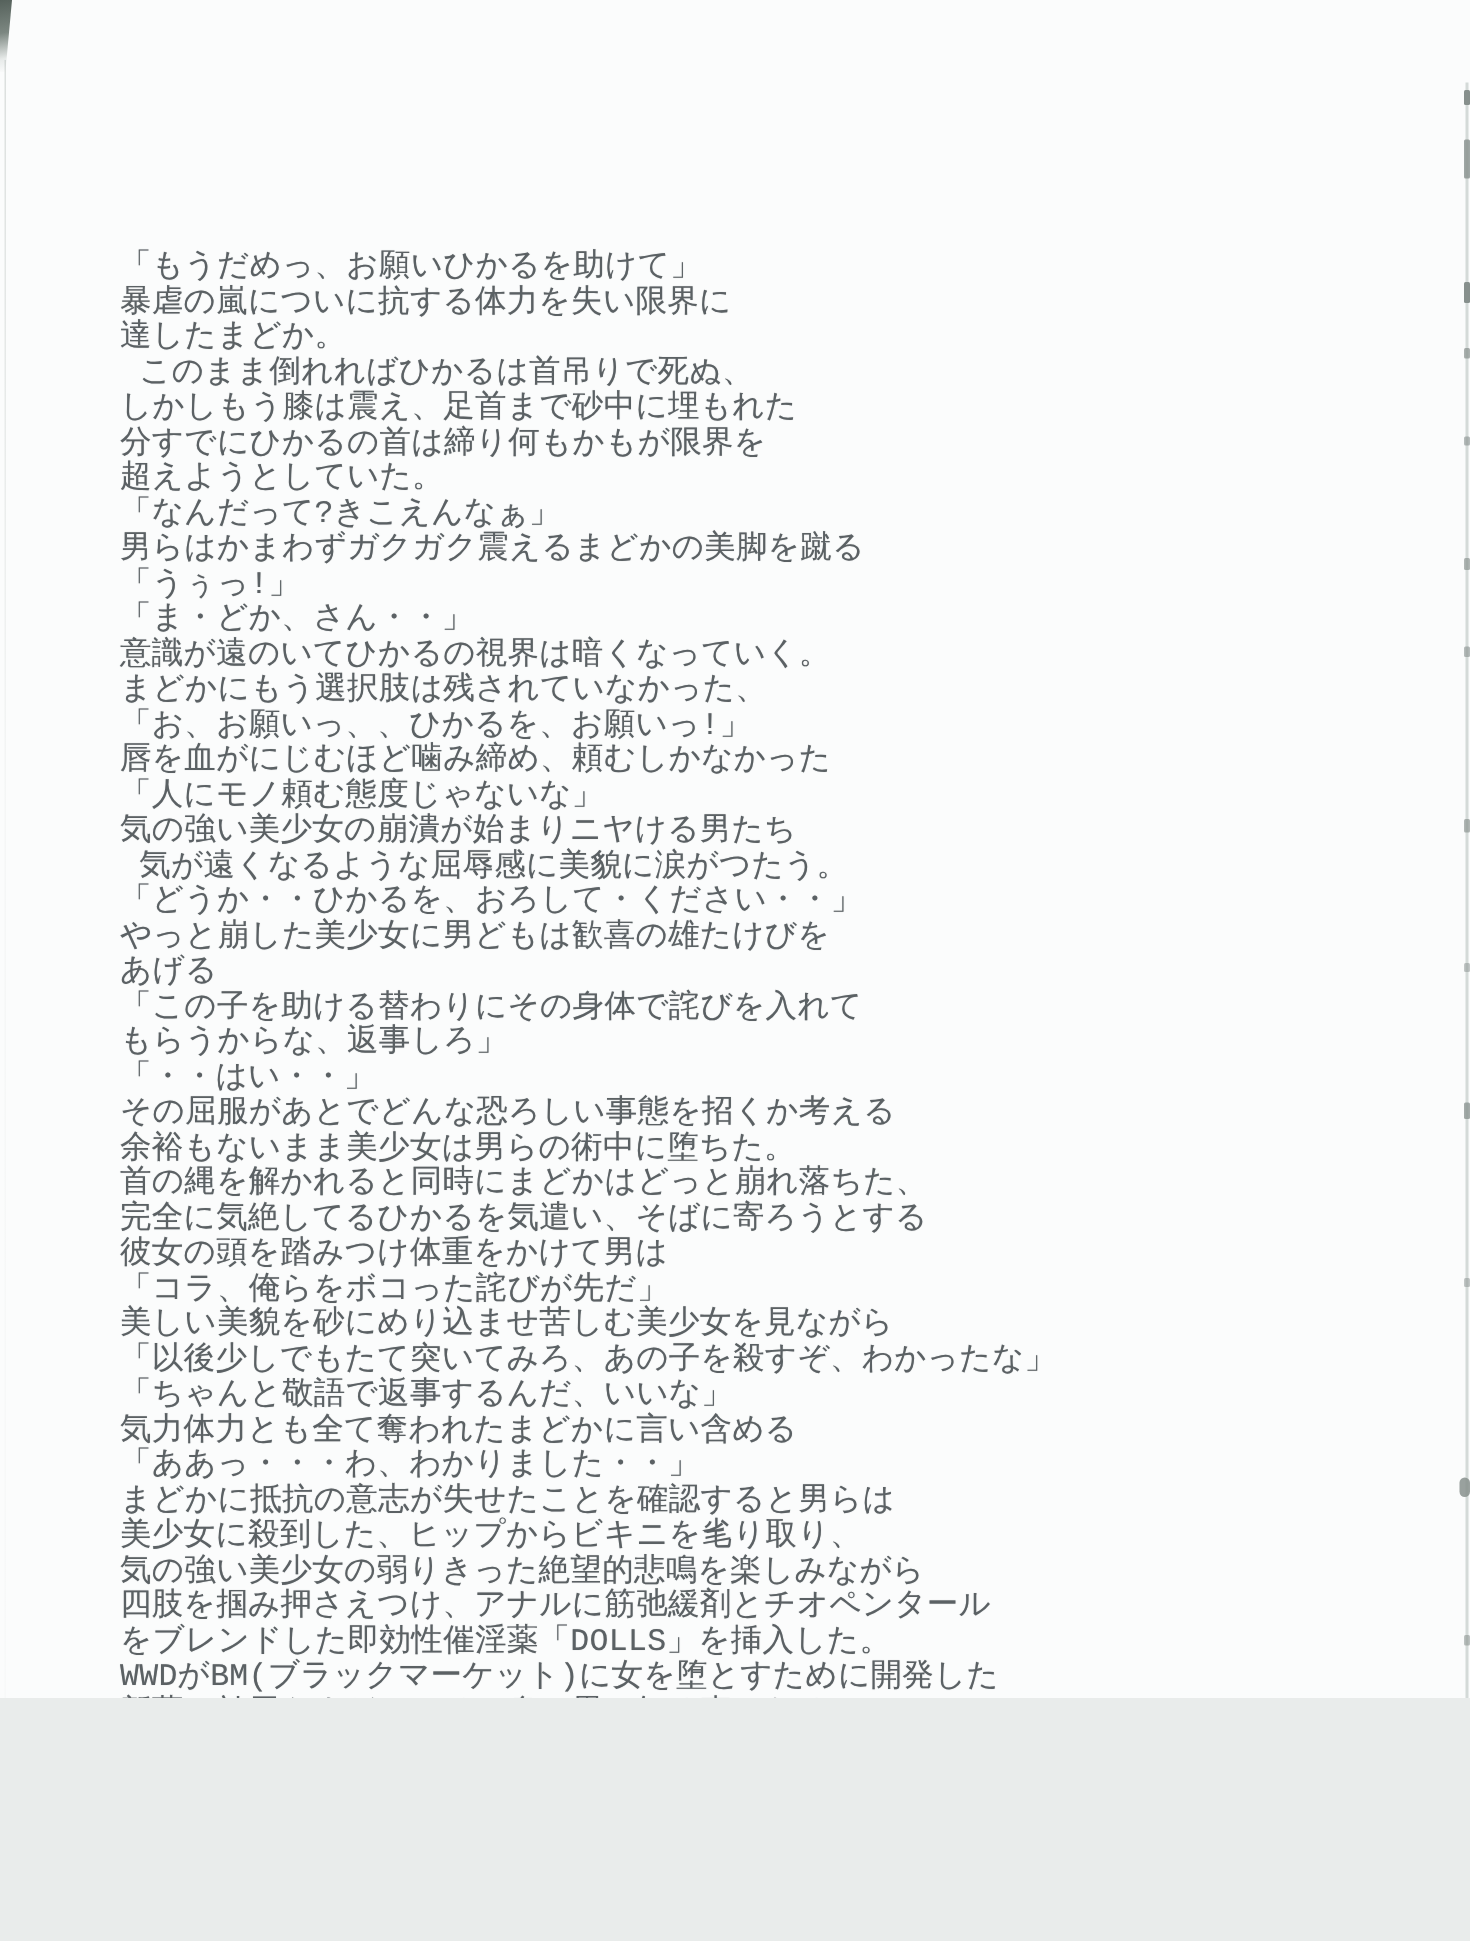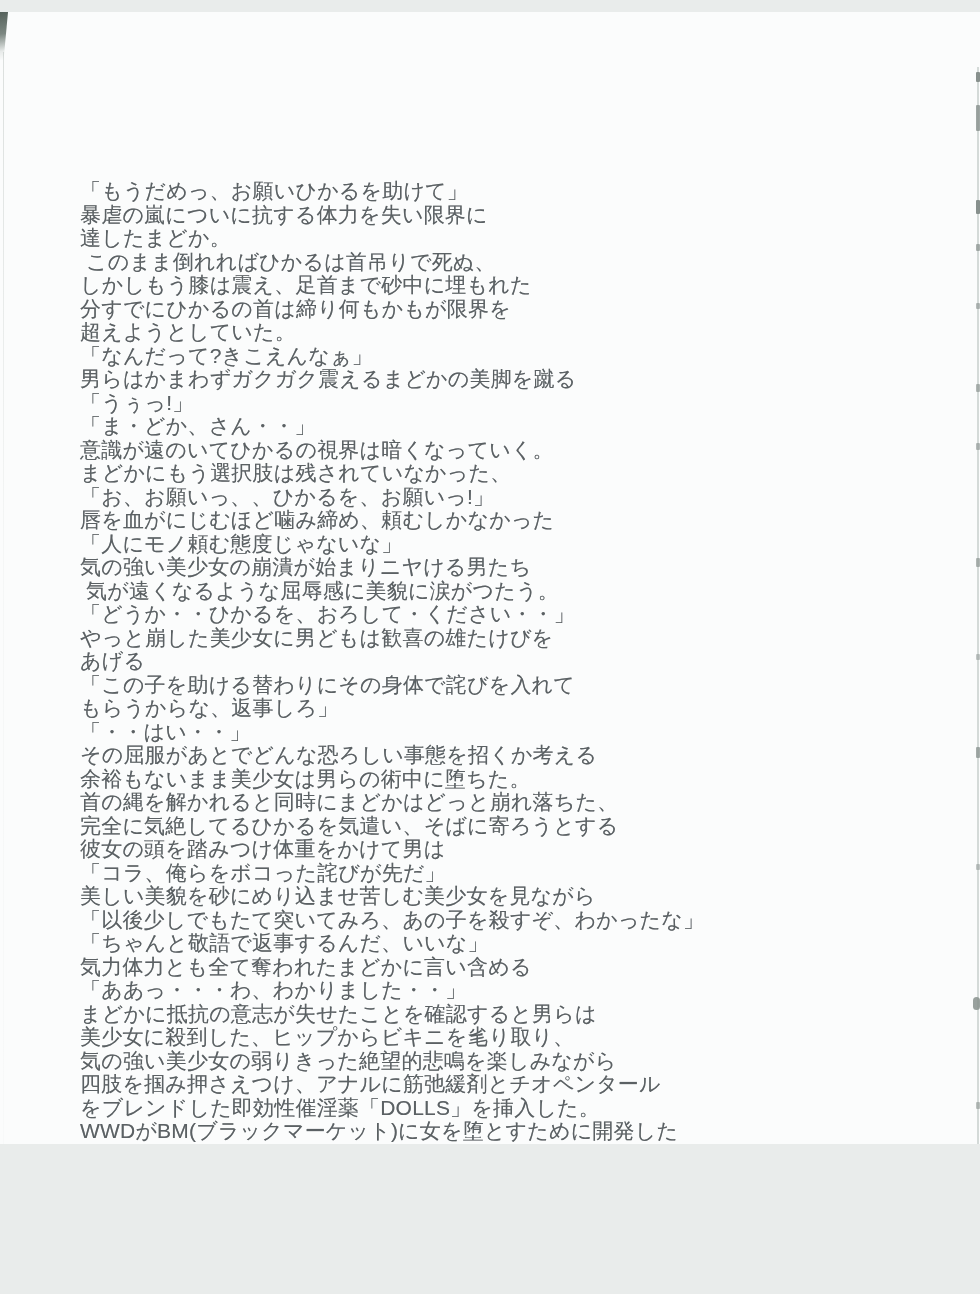--- a/index.html
+++ b/index.html
@@ -7,24 +7,24 @@
     --ink:#5b6164;
     --pageno-ink:#6d7478;
     --edge-line:#d4dad8;
     --edge-mark:#87908d;
     --corner-mark:#55615b;
   }
   html,body{margin:0;padding:0;background:#e9eceb;}
   .page{
     position:relative;
     width:980px;height:1132px;
-    margin:12px auto;
+    margin:0 auto;
     background:var(--paper);
     overflow:hidden;
-    font-family:Liberation Sans, sans-serif;
+    font-family:Liberation Mono, monospace;
   }
   
   .text-block{
     position:absolute;
     left:80px;top:167px;
     width:820px;
     font-size:21px;
     line-height:23.5px;
     letter-spacing:0.2px;
     color:var(--ink);

